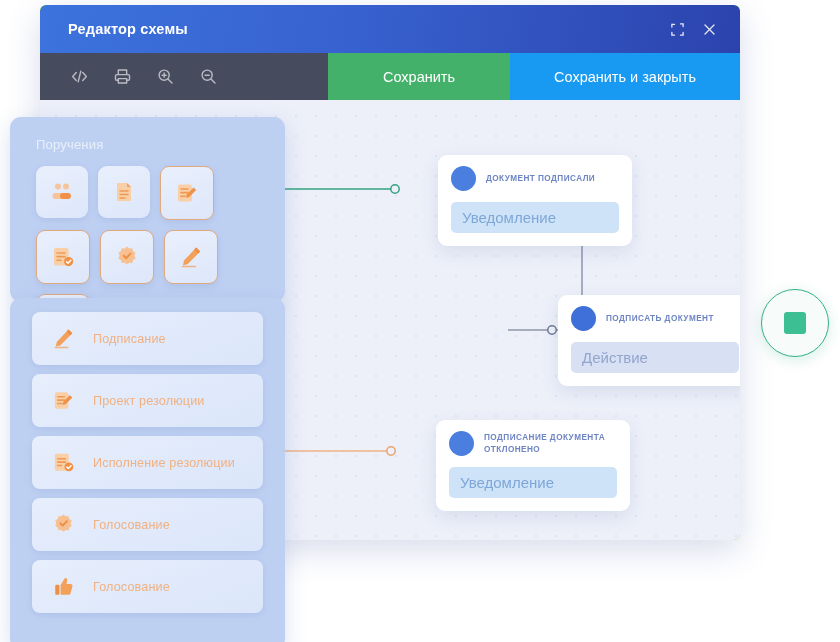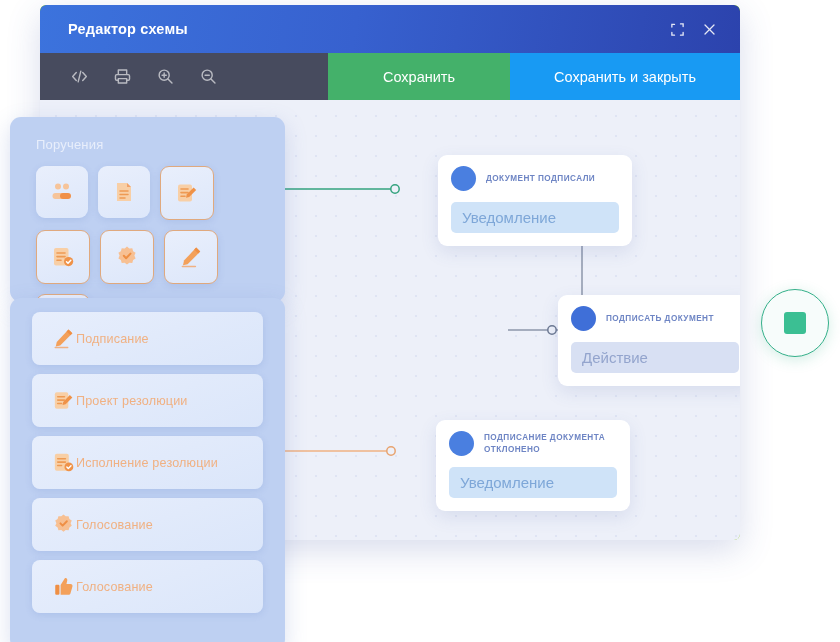--- a/index.html
+++ b/index.html
@@ -127,21 +127,21 @@
   .list-panel{
     position:absolute;left:10px;top:298px;width:275px;height:338px;
     background:#bed0f2;border-radius:11px;
     box-shadow:0 7px 22px rgba(90,120,190,.22);
     padding:14px 0 0 0;
   }
   .list-item{
     margin:0 22px 9px 22px;height:53px;border-radius:8px;
     background:linear-gradient(160deg,#e7eefc 0%,#dbe6fa 100%);
     box-shadow:0 2px 7px rgba(90,120,190,.16);
-    display:flex;align-items:center;padding-left:19px;
+    display:flex;align-items:center;gap:17px;padding-left:19px;
   }
   .list-item svg{width:25px;height:25px;flex:none;display:block;}
   .list-label{color:#f0b183;font-size:12.6px;letter-spacing:.15px;}
 </style>
 </head>
 <body>
 
 <div id="root">
 
   <div class="window">

